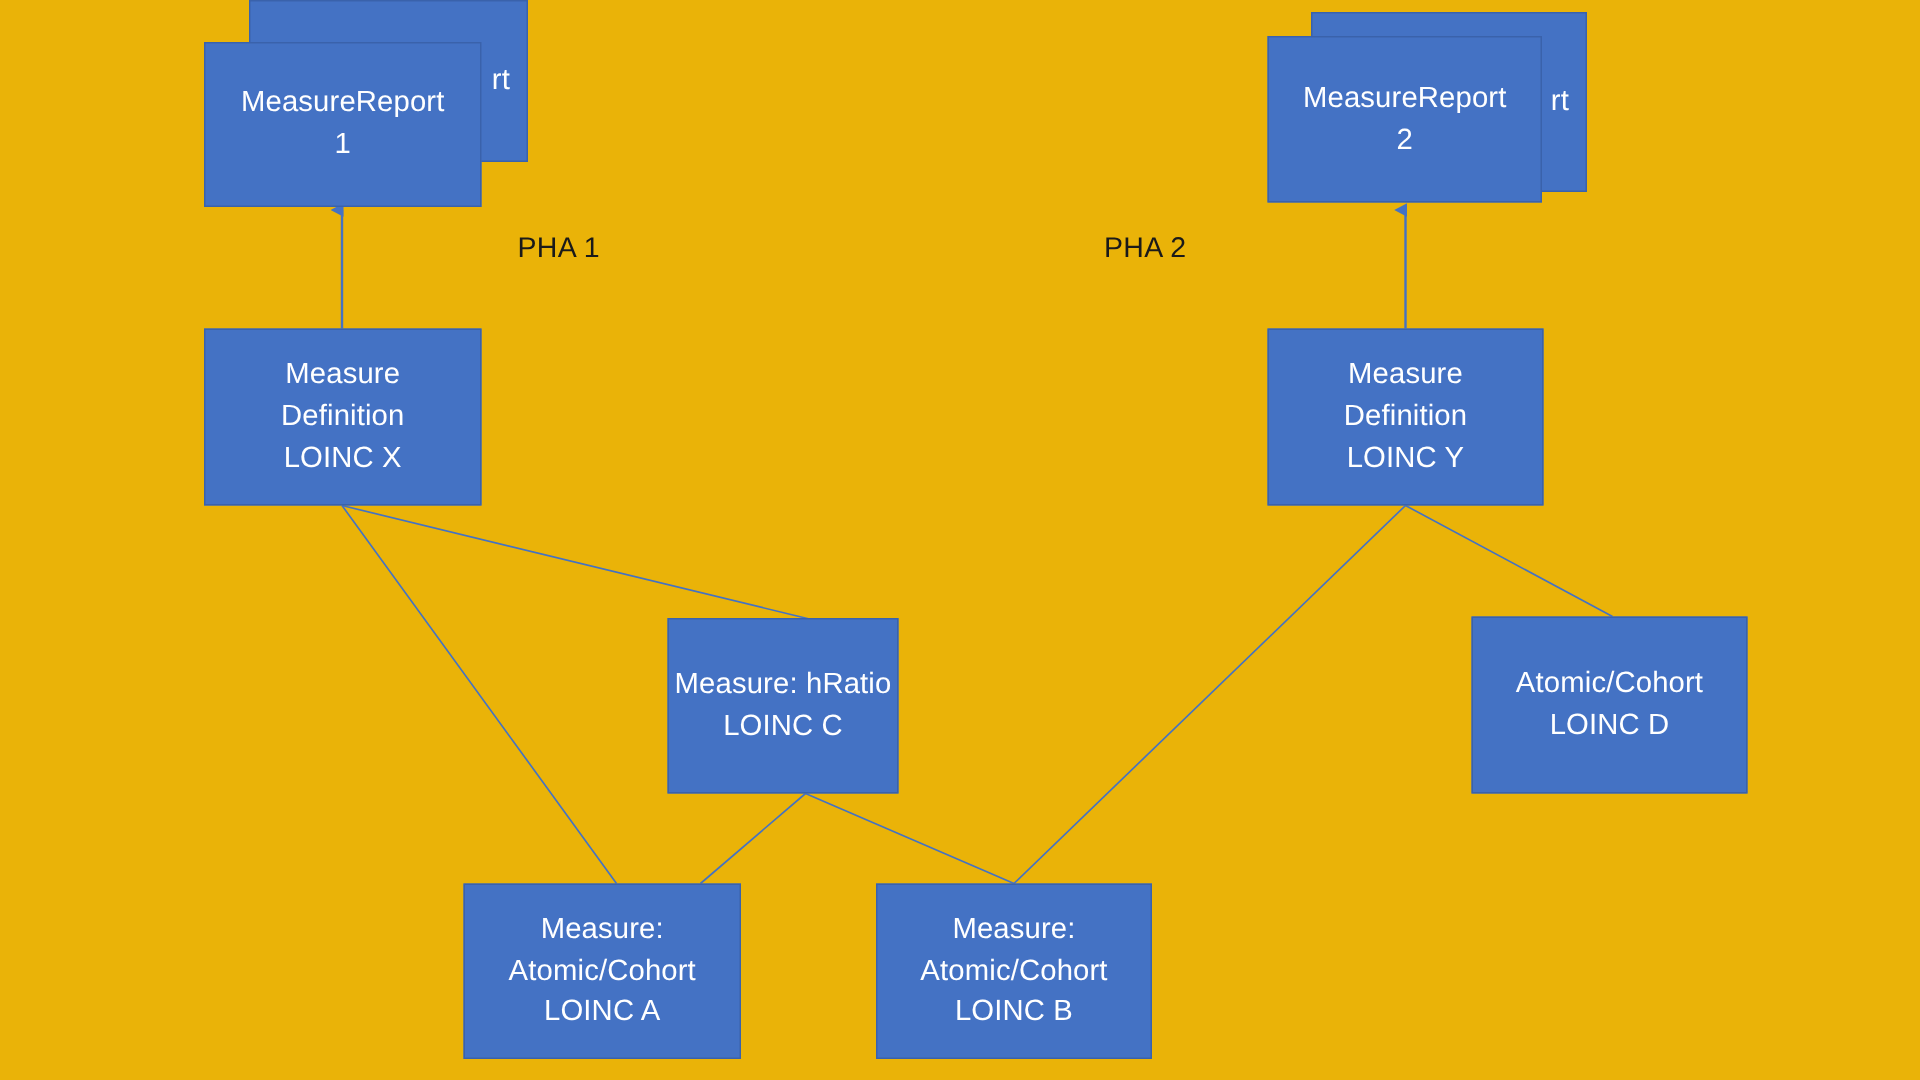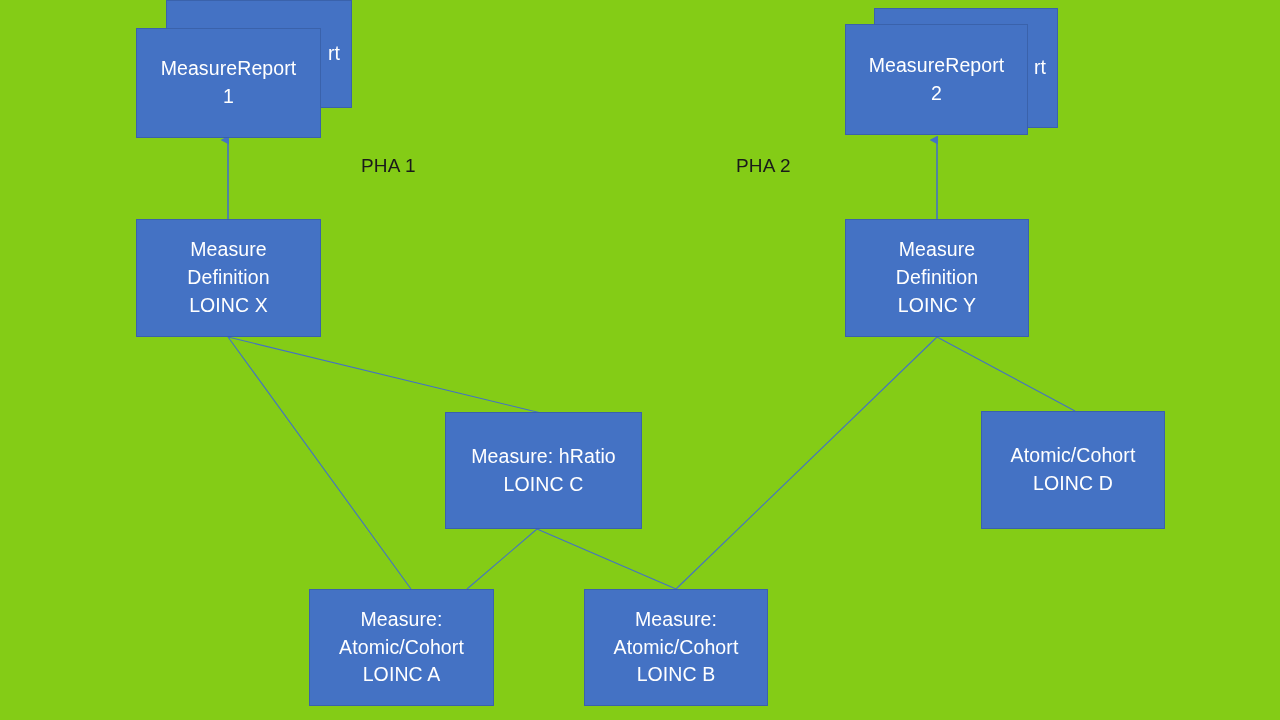--- a/index.html
+++ b/index.html
@@ -10,21 +10,21 @@
   body {
     width: 1280px;
     height: 720px;
     overflow: hidden;
     font-family: "Liberation Sans", sans-serif;
   }
   #canvas {
     position: relative;
     width: 1280px;
     height: 720px;
-    background: #84cc16;
+    background: #eab308;
   }
   #wires {
     position: absolute;
     left: 0;
     top: 0;
     width: 1280px;
     height: 720px;
     pointer-events: none;
   }
   .node {
@@ -91,33 +91,33 @@
   <div class="node behind" style="left:166px; top:0px; width:186px; height:108px;">rt</div>
 
   <div class="node" style="left:136px; top:28px; width:185px; height:110px;">MeasureReport
 1</div>
 
   <div class="node behind" style="left:874px; top:8px; width:184px; height:120px;">rt</div>
 
   <div class="node" style="left:845px; top:24px; width:183px; height:111px;">MeasureReport
 2</div>
 
-  <div class="label" style="left:361px; top:155px;">PHA 1</div>
+  <div class="label" style="left:345px; top:155px;">PHA 1</div>
 
   <div class="label" style="left:736px; top:155px;text-align:right;">PHA 2</div>
 
   <div class="node" style="left:136px; top:219px; width:185px; height:118px;">Measure
 Definition
 LOINC X</div>
 
   <div class="node" style="left:845px; top:219px; width:184px; height:118px;">Measure
 Definition
 LOINC Y</div>
 
-  <div class="node" style="left:445px; top:412px; width:197px; height:117px;">Measure: hRatio
+  <div class="node" style="left:445px; top:412px; width:154px; height:117px;">Measure: hRatio
 LOINC C</div>
 
   <div class="node" style="left:981px; top:411px; width:184px; height:118px;">Atomic/Cohort
 LOINC D</div>
 
   <div class="node" style="left:309px; top:589px; width:185px; height:117px;">Measure:
 Atomic/Cohort
 LOINC A</div>
 
   <div class="node" style="left:584px; top:589px; width:184px; height:117px;">Measure:

